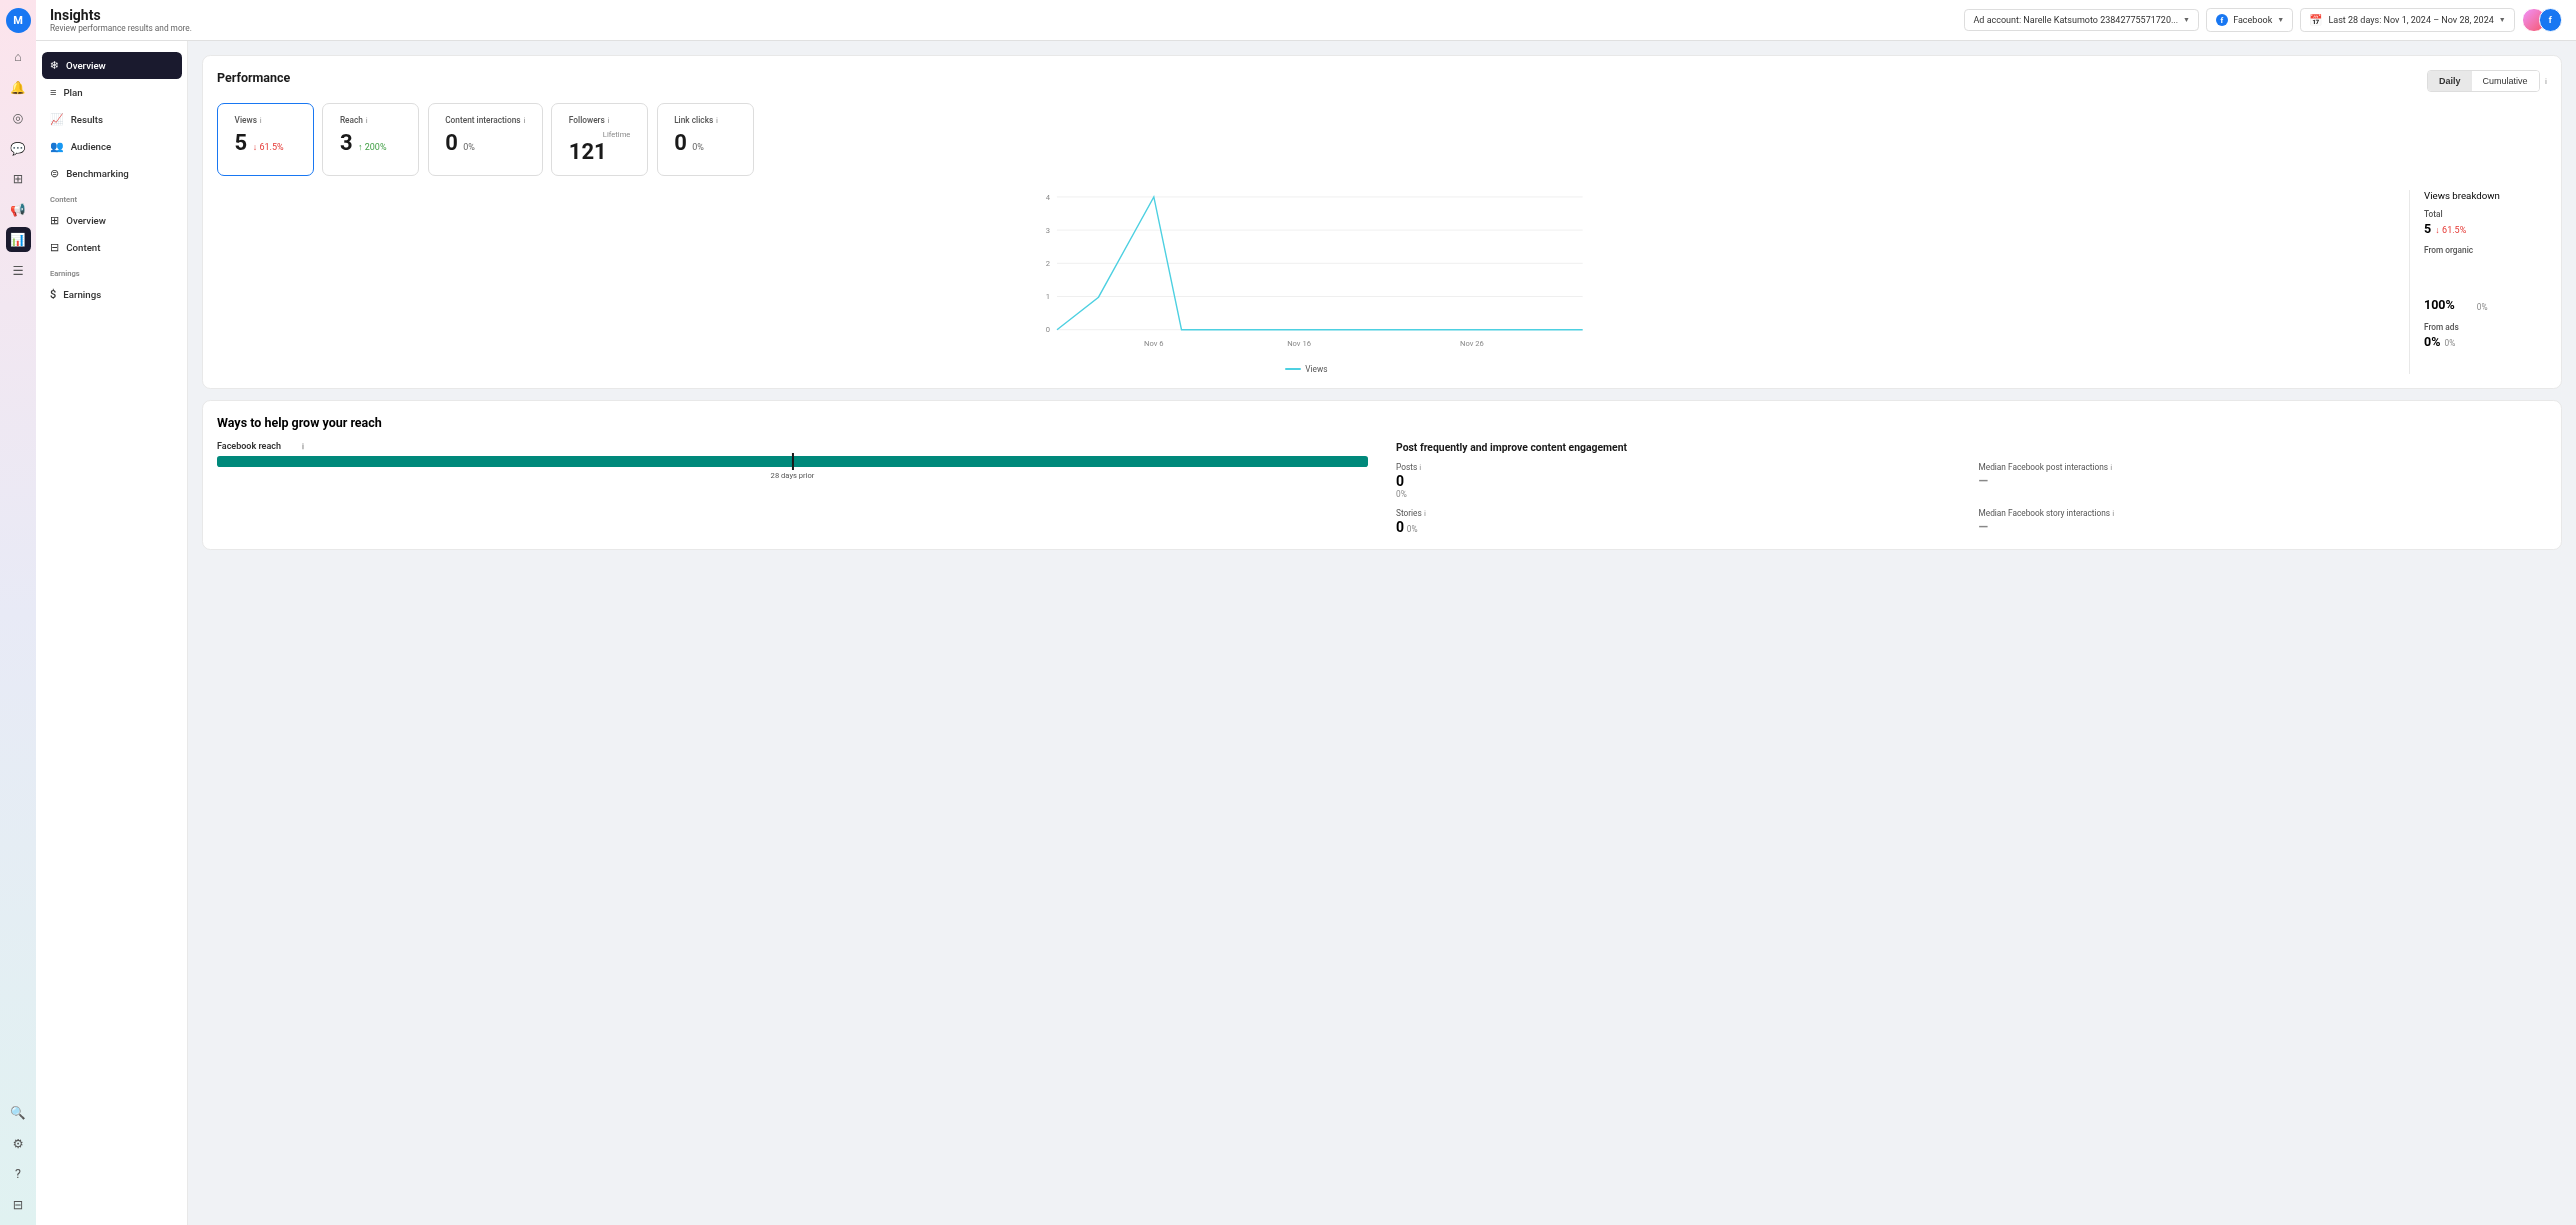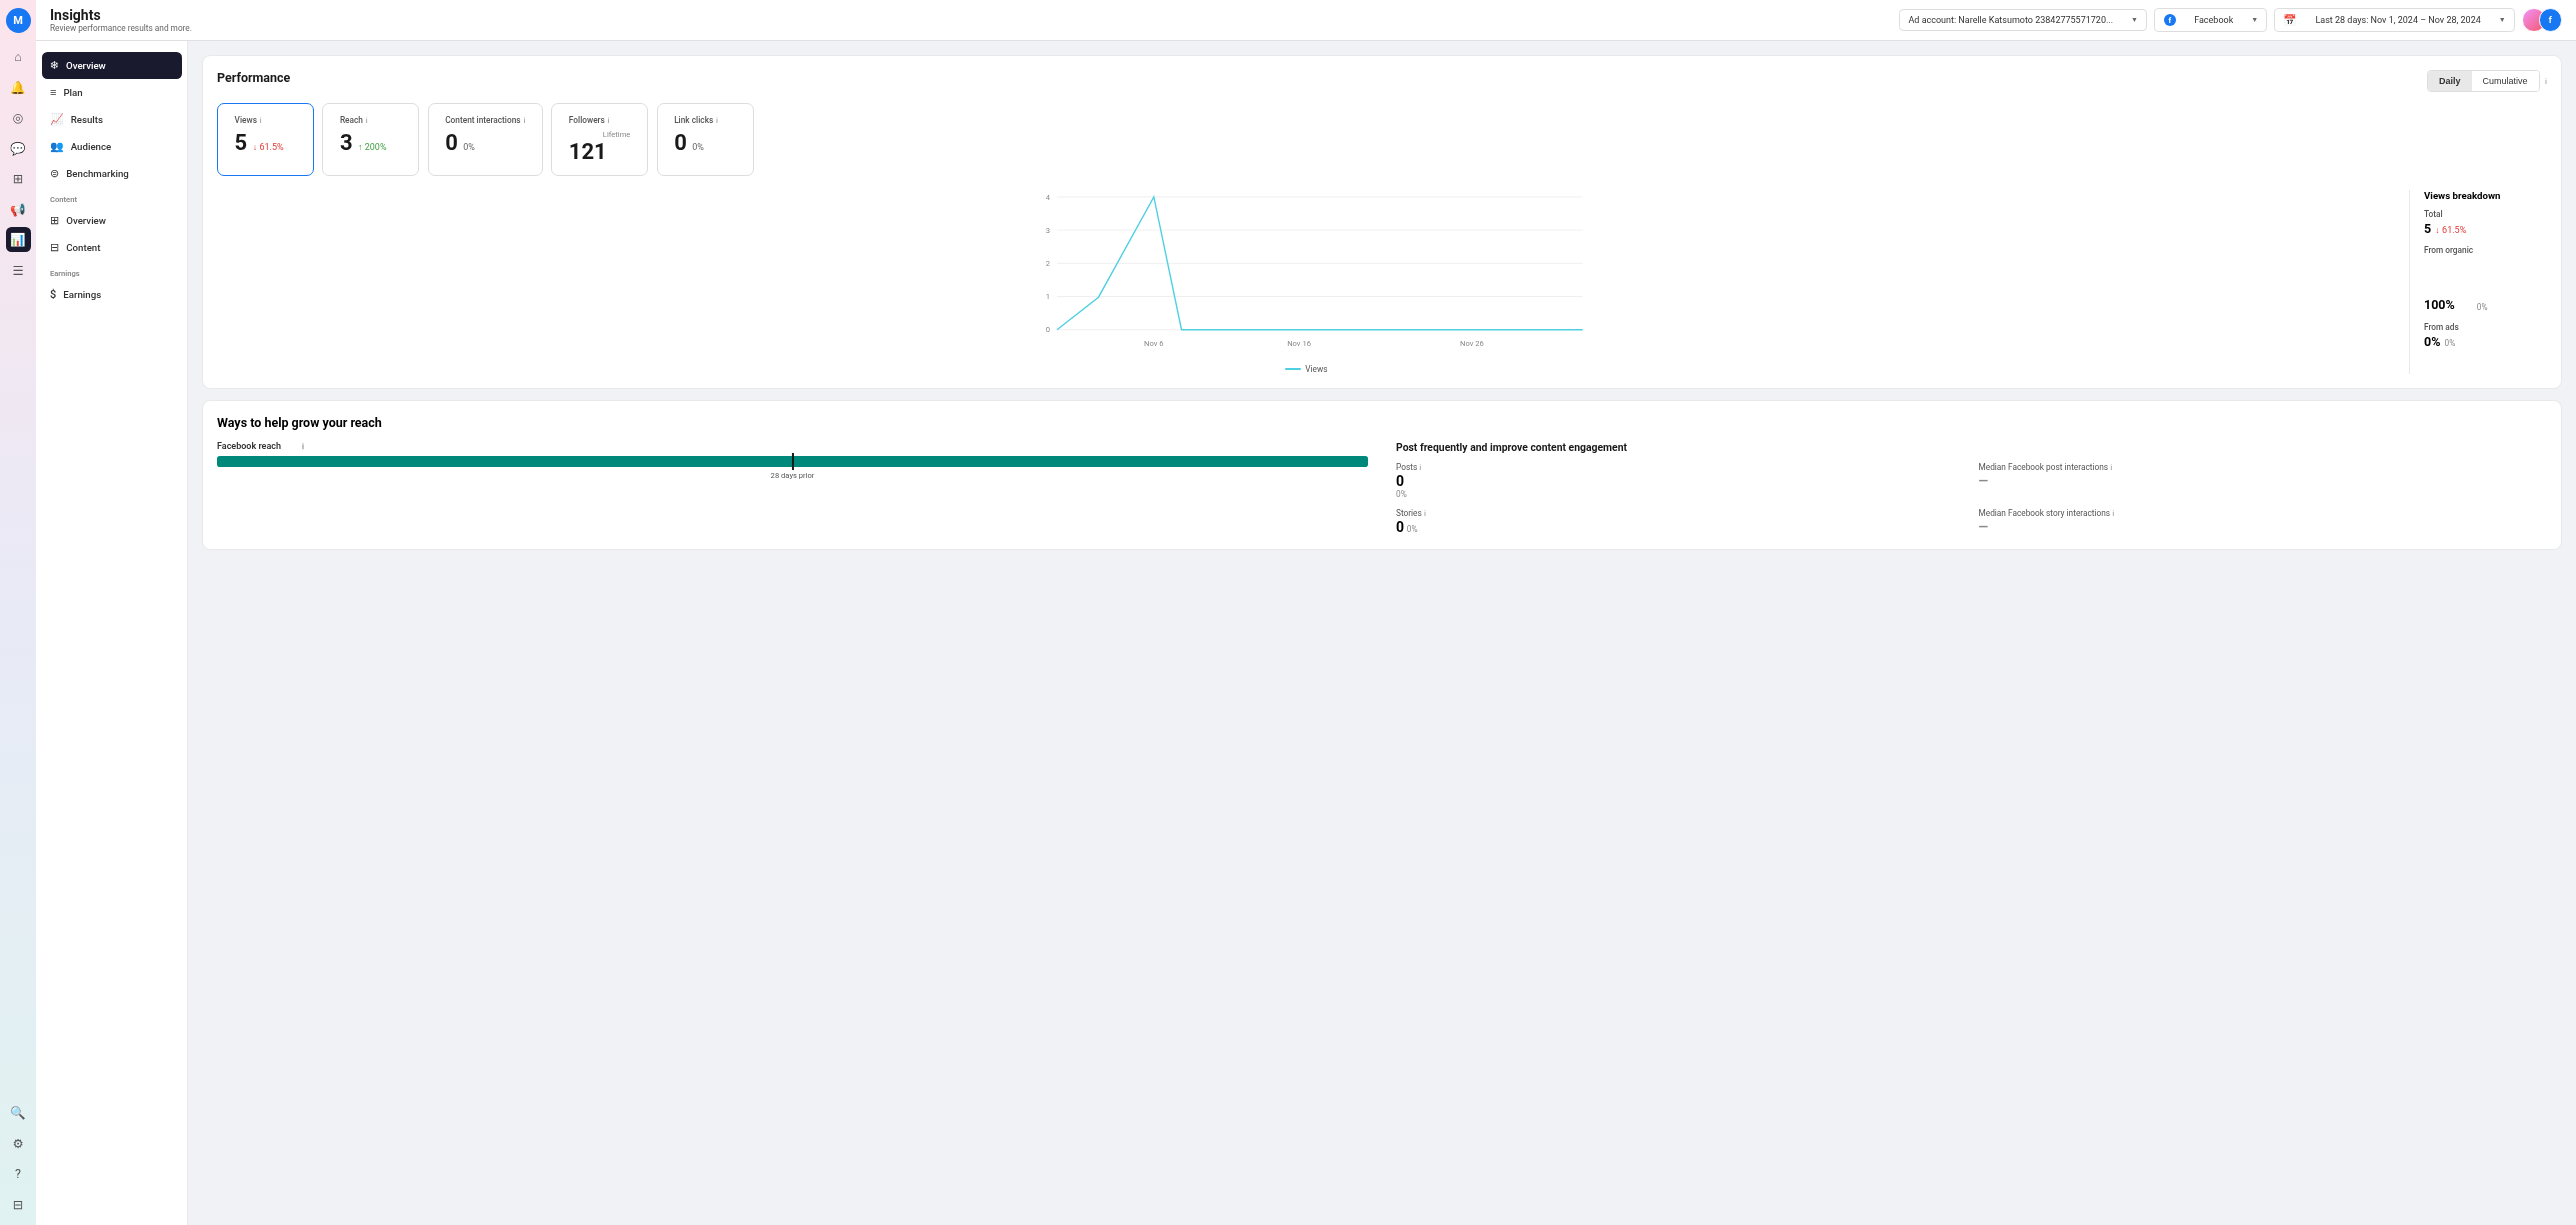--- a/index.html
+++ b/index.html
@@ -58,21 +58,21 @@
     .header-select {
       border: 0.7px solid #ddd;
       border-radius: 4.2px;
       padding: 4.8px 8.3px;
       font-size: 9px;
       color: #333;
       background: white;
       cursor: pointer;
       display: flex;
       align-items: center;
-      gap: 18px;
+      gap: 5px;
       white-space: nowrap;
     }
     .header-select .chevron { font-size: 7px; color: #666; }
     .fb-icon-small {
       width: 12.5px; height: 12.5px;
       background: #1877f2;
       border-radius: 50%;
       display: flex; align-items: center; justify-content: center;
       color: white; font-size: 7.6px; font-weight: bold;
     }
@@ -199,21 +199,21 @@
     .chart-container {
       display: flex;
       gap: 14px;
     }
     .chart-main { flex: 1; }
     .chart-side {
       width: 138px;
       border-left: 0.7px solid #e8e8e8;
       padding-left: 14px;
     }
-    .chart-side-title { font-size: 9.7px; font-weight: 700; margin-bottom: 8.3px; }
+    .chart-side-title { font-size: 9.7px; font-weight: 400; margin-bottom: 8.3px; }
     .chart-side-item { margin-bottom: 9.7px; }
     .chart-side-label { font-size: 8.3px; color: #555; font-weight: 500; margin-bottom: 1.4px; }
     .chart-side-value { font-size: 12.5px; font-weight: 700; }
     .chart-legend {
       display: flex;
       align-items: center;
       gap: 4.2px;
       margin-top: 5.5px;
       justify-content: center;
       font-size: 8.3px;

